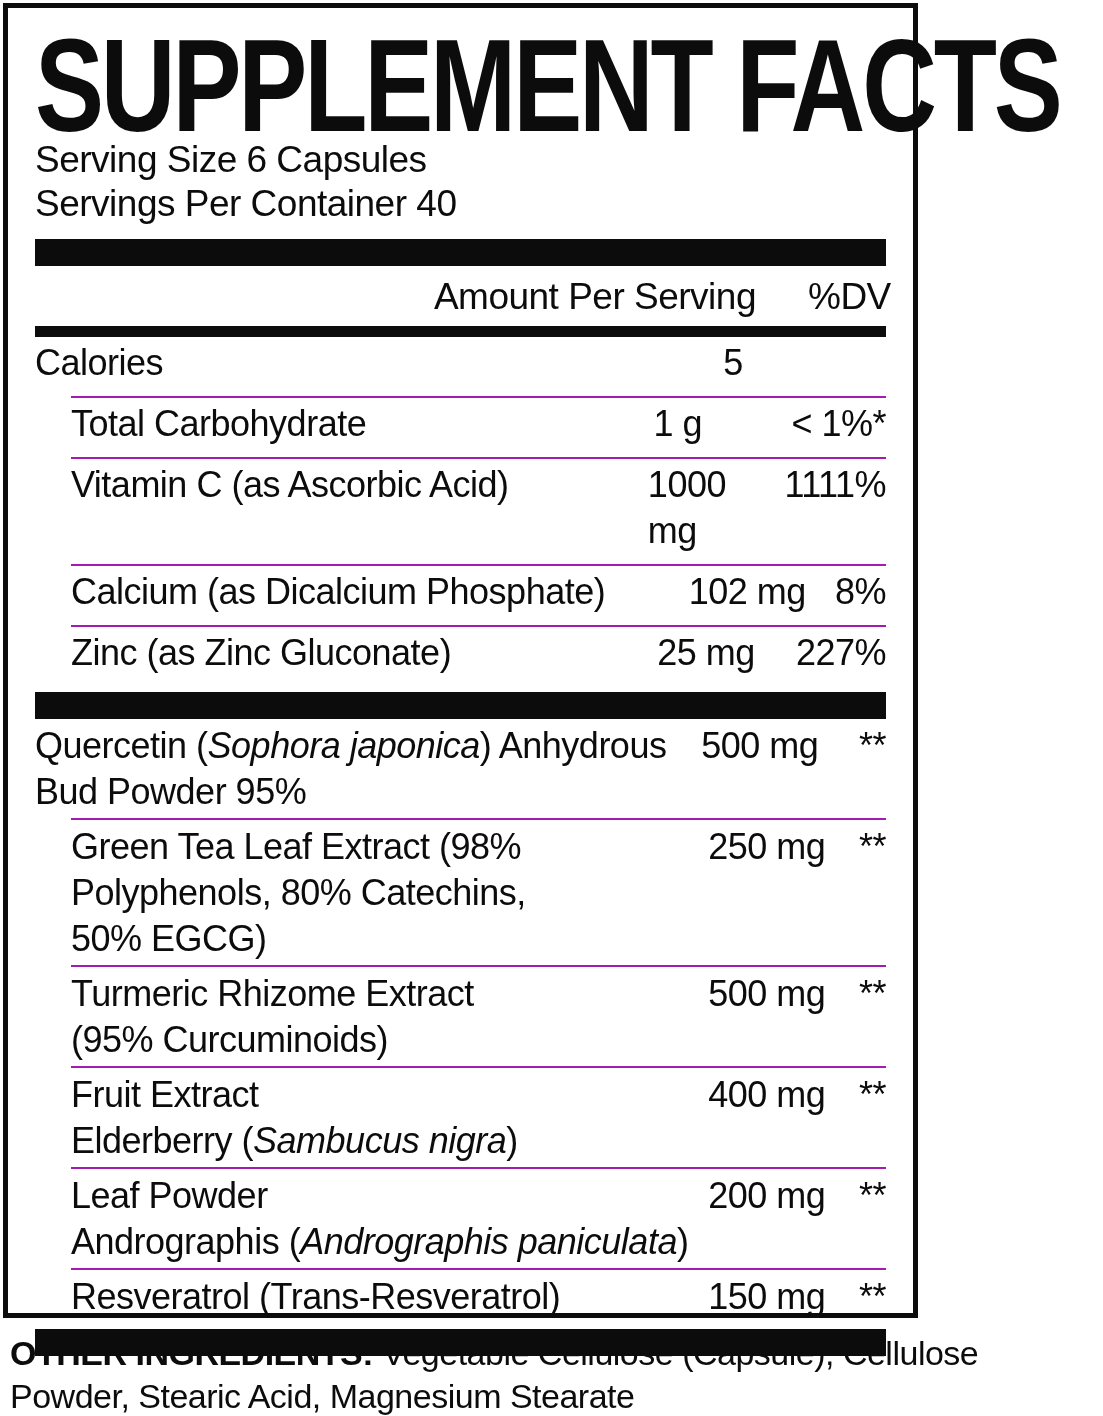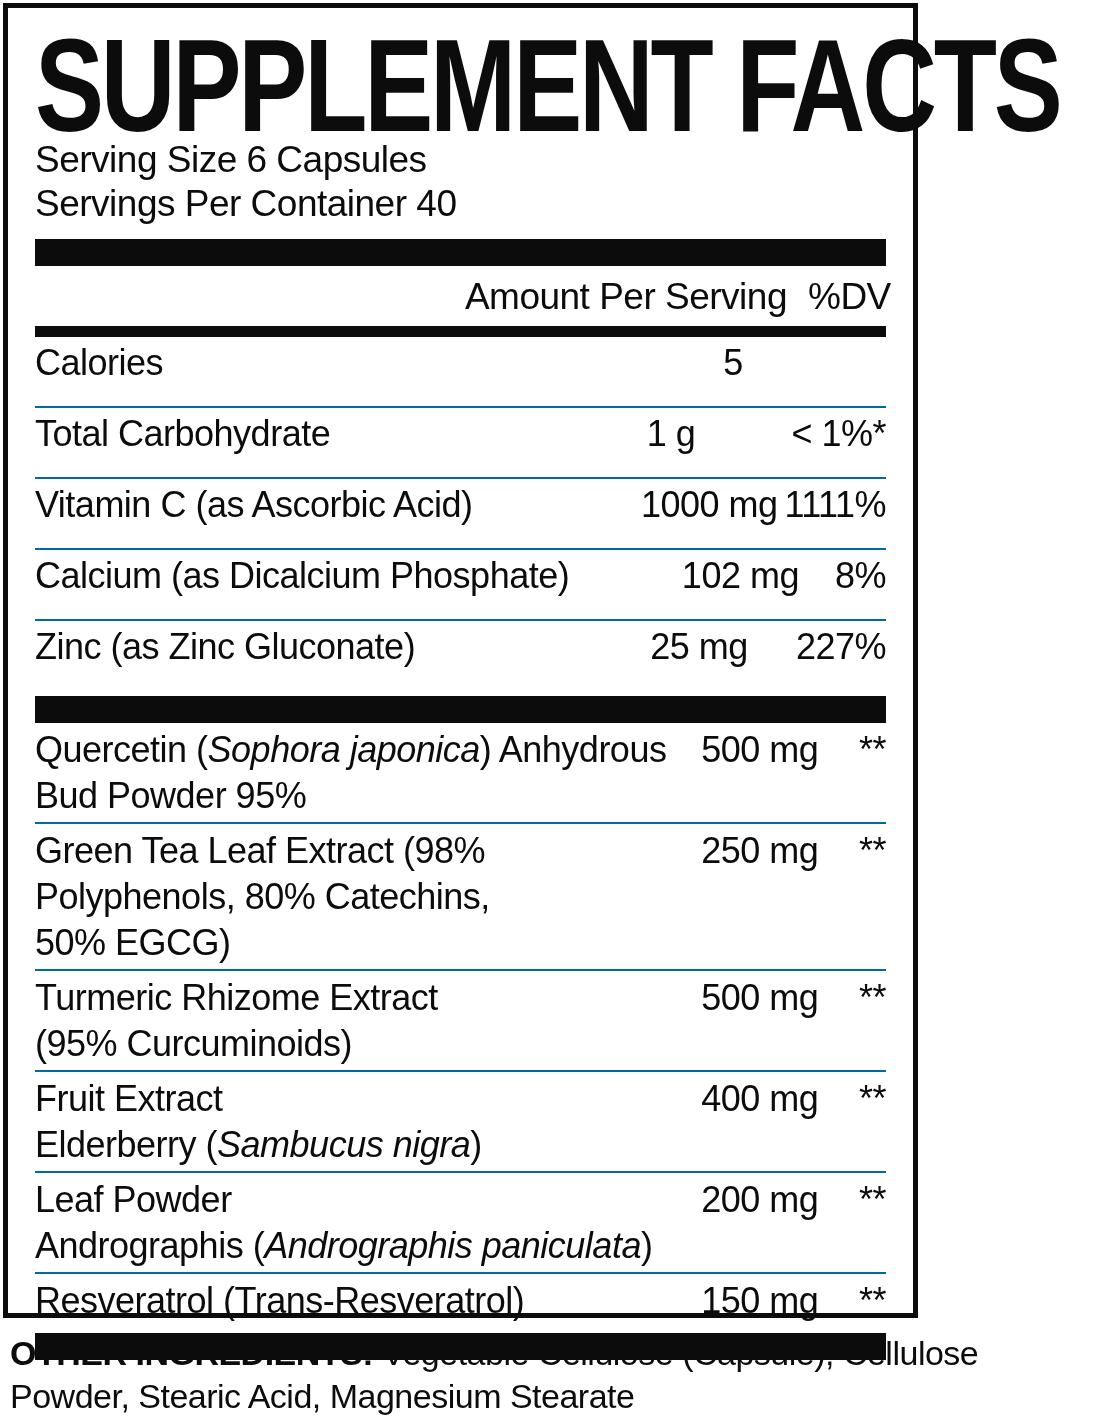--- a/index.html
+++ b/index.html
@@ -57,29 +57,30 @@
   .bar.first { margin-top: 13px; }
   .header-row {
     display: flex;
     justify-content: flex-end;
     align-items: flex-end;
     height: 52px;
     padding-bottom: 8px;
     font-size: 37px;
     letter-spacing: -0.5px;
   }
-  .header-amount { margin-right: 21px; }
+  .header-amount { margin-right: 52px; }
   .header-dv { width: 78px; text-align: right; }
   .rows .row {
     display: flex;
     align-items: flex-start;
-    padding: 3px 0 20px 0;
+    padding: 3px 0 10px 0;
   }
   .rows .row + .row {
-    border-top: 2px solid #0369a1;
+    border-top: 2px solid #a21caf;
+    margin-left: 36px;
   }
   .rows.botanicals .row {
     padding: 4px 0 3px 0;
   }
   .col-name {
     width: 752px;
     font-size: 36px;
     line-height: 46px;
     letter-spacing: -0.5px;
   }

